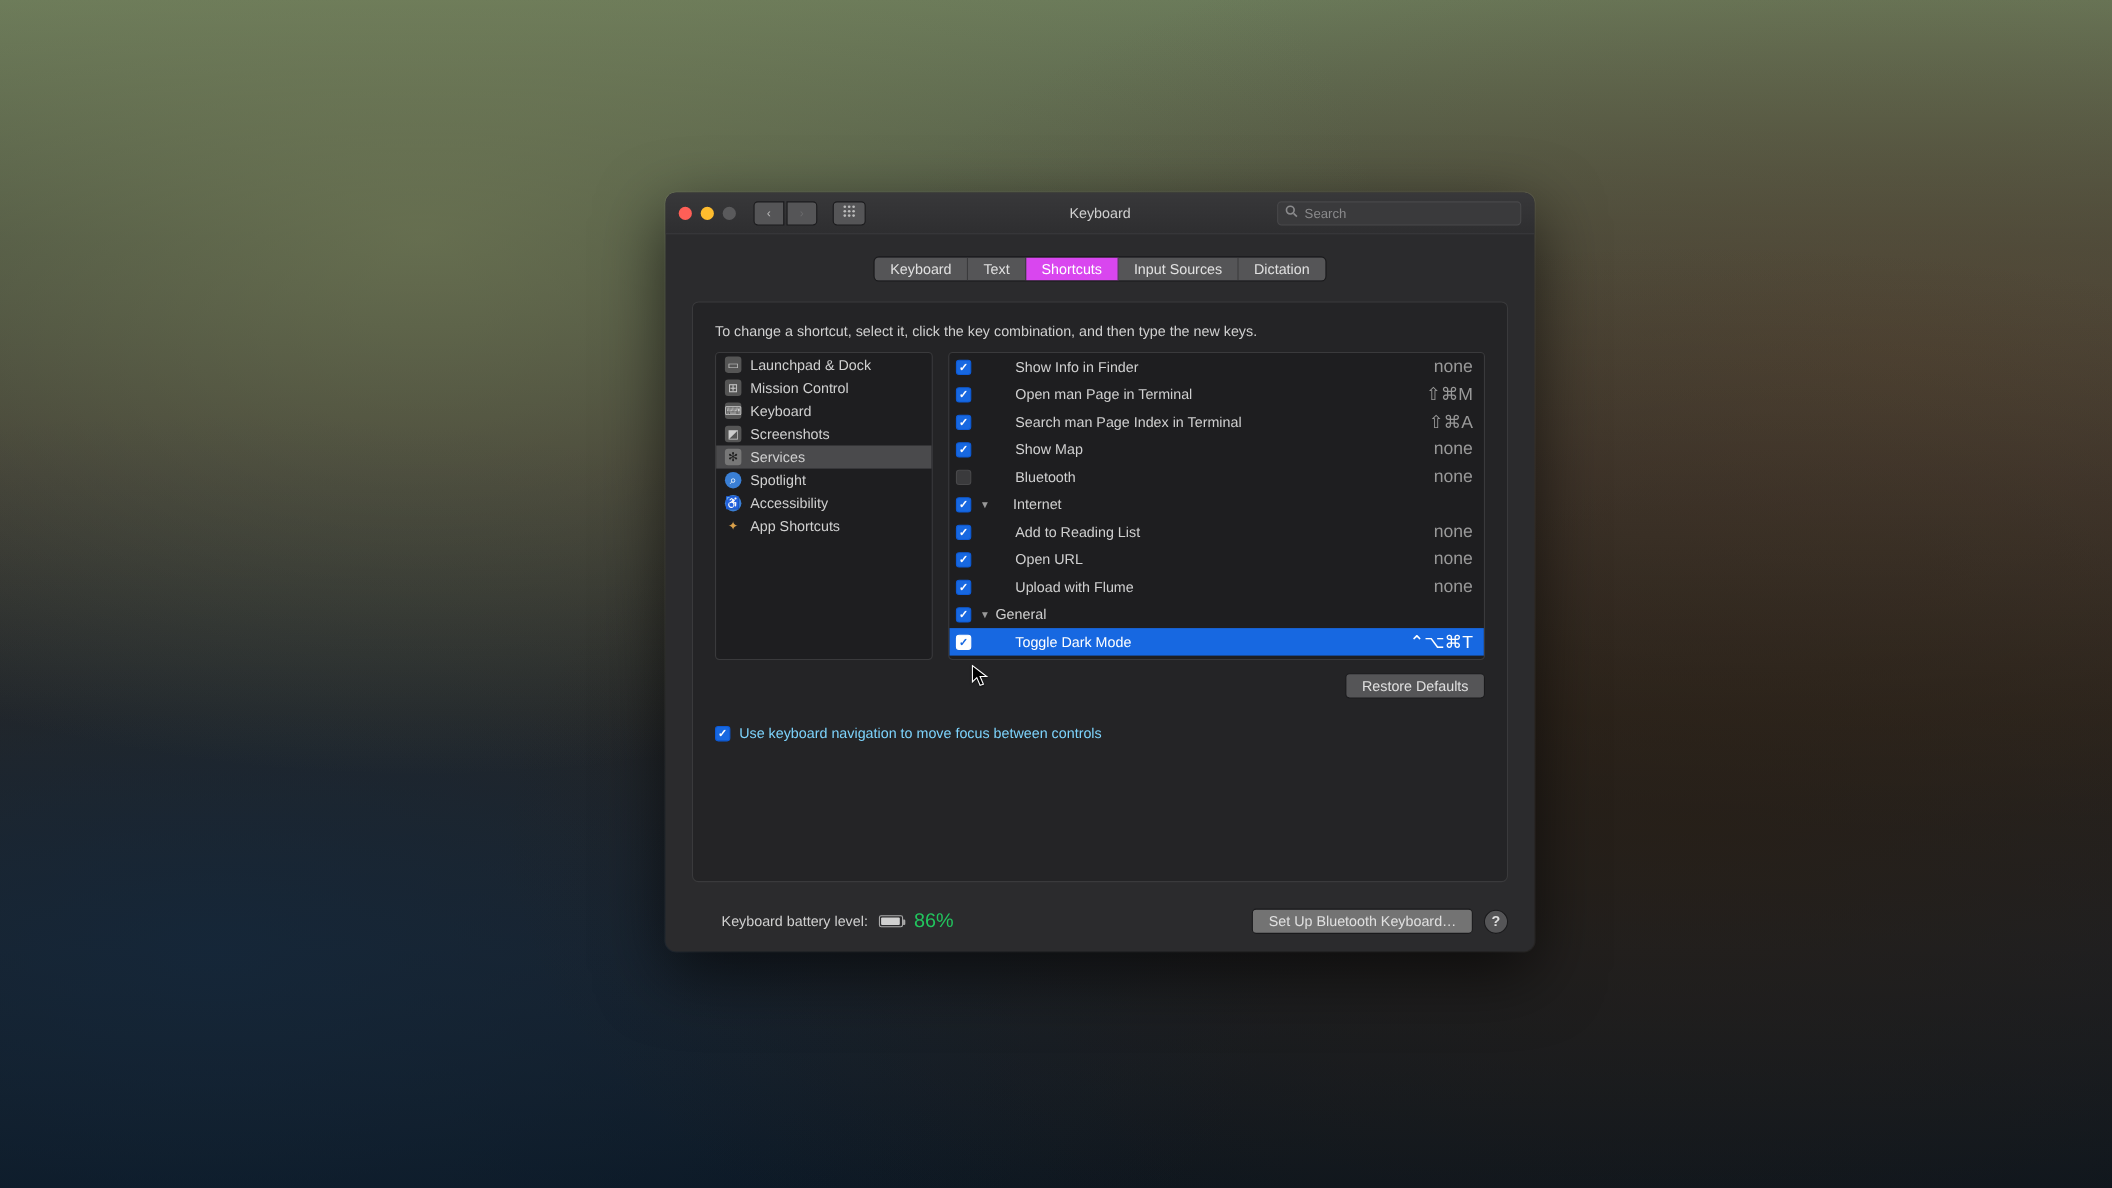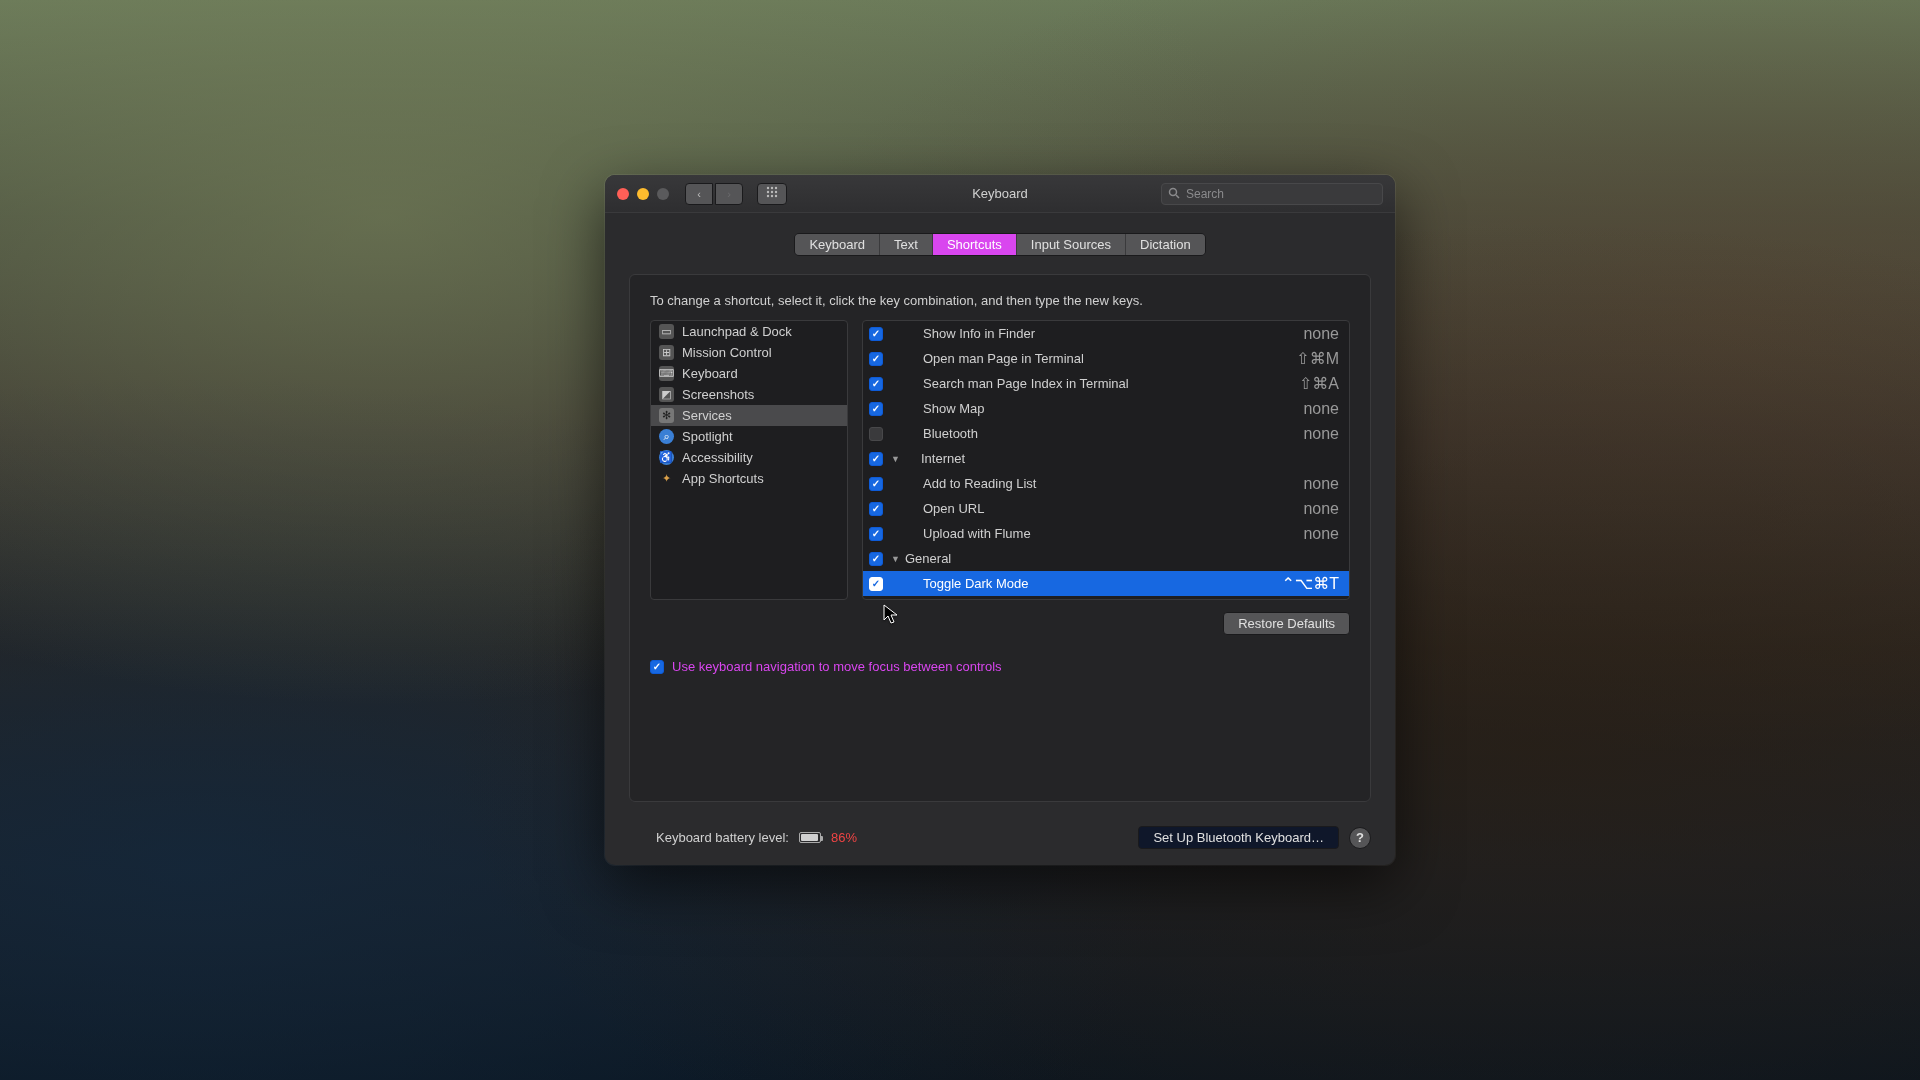--- a/index.html
+++ b/index.html
@@ -197,45 +197,45 @@
   border-radius: 4px;
   color: #e0e0e0; font-size: 13px;
   cursor: pointer;
 }
 
 .nav-check-row {
   display: flex; align-items: center; gap: 8px;
   margin-top: 24px;
 }
 .nav-check-row .chk { }
-.nav-label { color: #d946ef; font-size: 13px; }
+.nav-label { color: #7dd3fc; font-size: 13px; }
 .nav-sub { color: #8a8a8c; font-size: 12px; margin-left: 22px; margin-top: 2px; }
 
 .footer {
   display: flex; align-items: center;
   padding: 10px 24px 16px;
   gap: 10px;
 }
 .batt-label { color: #d0d0d0; font-size: 13px; margin-left: 27px; }
 .batt-icon {
   display: inline-block; width: 22px; height: 11px;
   border: 1px solid #aaa; border-radius: 2px;
   position: relative;
 }
 .batt-icon::after {
   content: ""; position: absolute; right: -3px; top: 3px;
   width: 2px; height: 5px; background: #aaa; border-radius: 0 1px 1px 0;
 }
 .batt-fill { position: absolute; left: 1px; top: 1px; bottom: 1px; width: 86%; background: #d0d0d0; border-radius: 1px; }
-.batt-pct { color: #ef4444; font-size: 13px; }
+.batt-pct { color: #22c55e; font-size: 18px; }
 
 .bt-btn {
   margin-left: auto;
   padding: 3px 14px;
-  background: #0f172a;
+  background: #737373;
   border: 1px solid #1a1a1c;
   border-radius: 4px;
   color: #e0e0e0; font-size: 13px;
   cursor: pointer;
 }
 .help {
   width: 22px; height: 22px;
   border-radius: 50%;
   background: #555557;
   border: 1px solid #1a1a1c;

